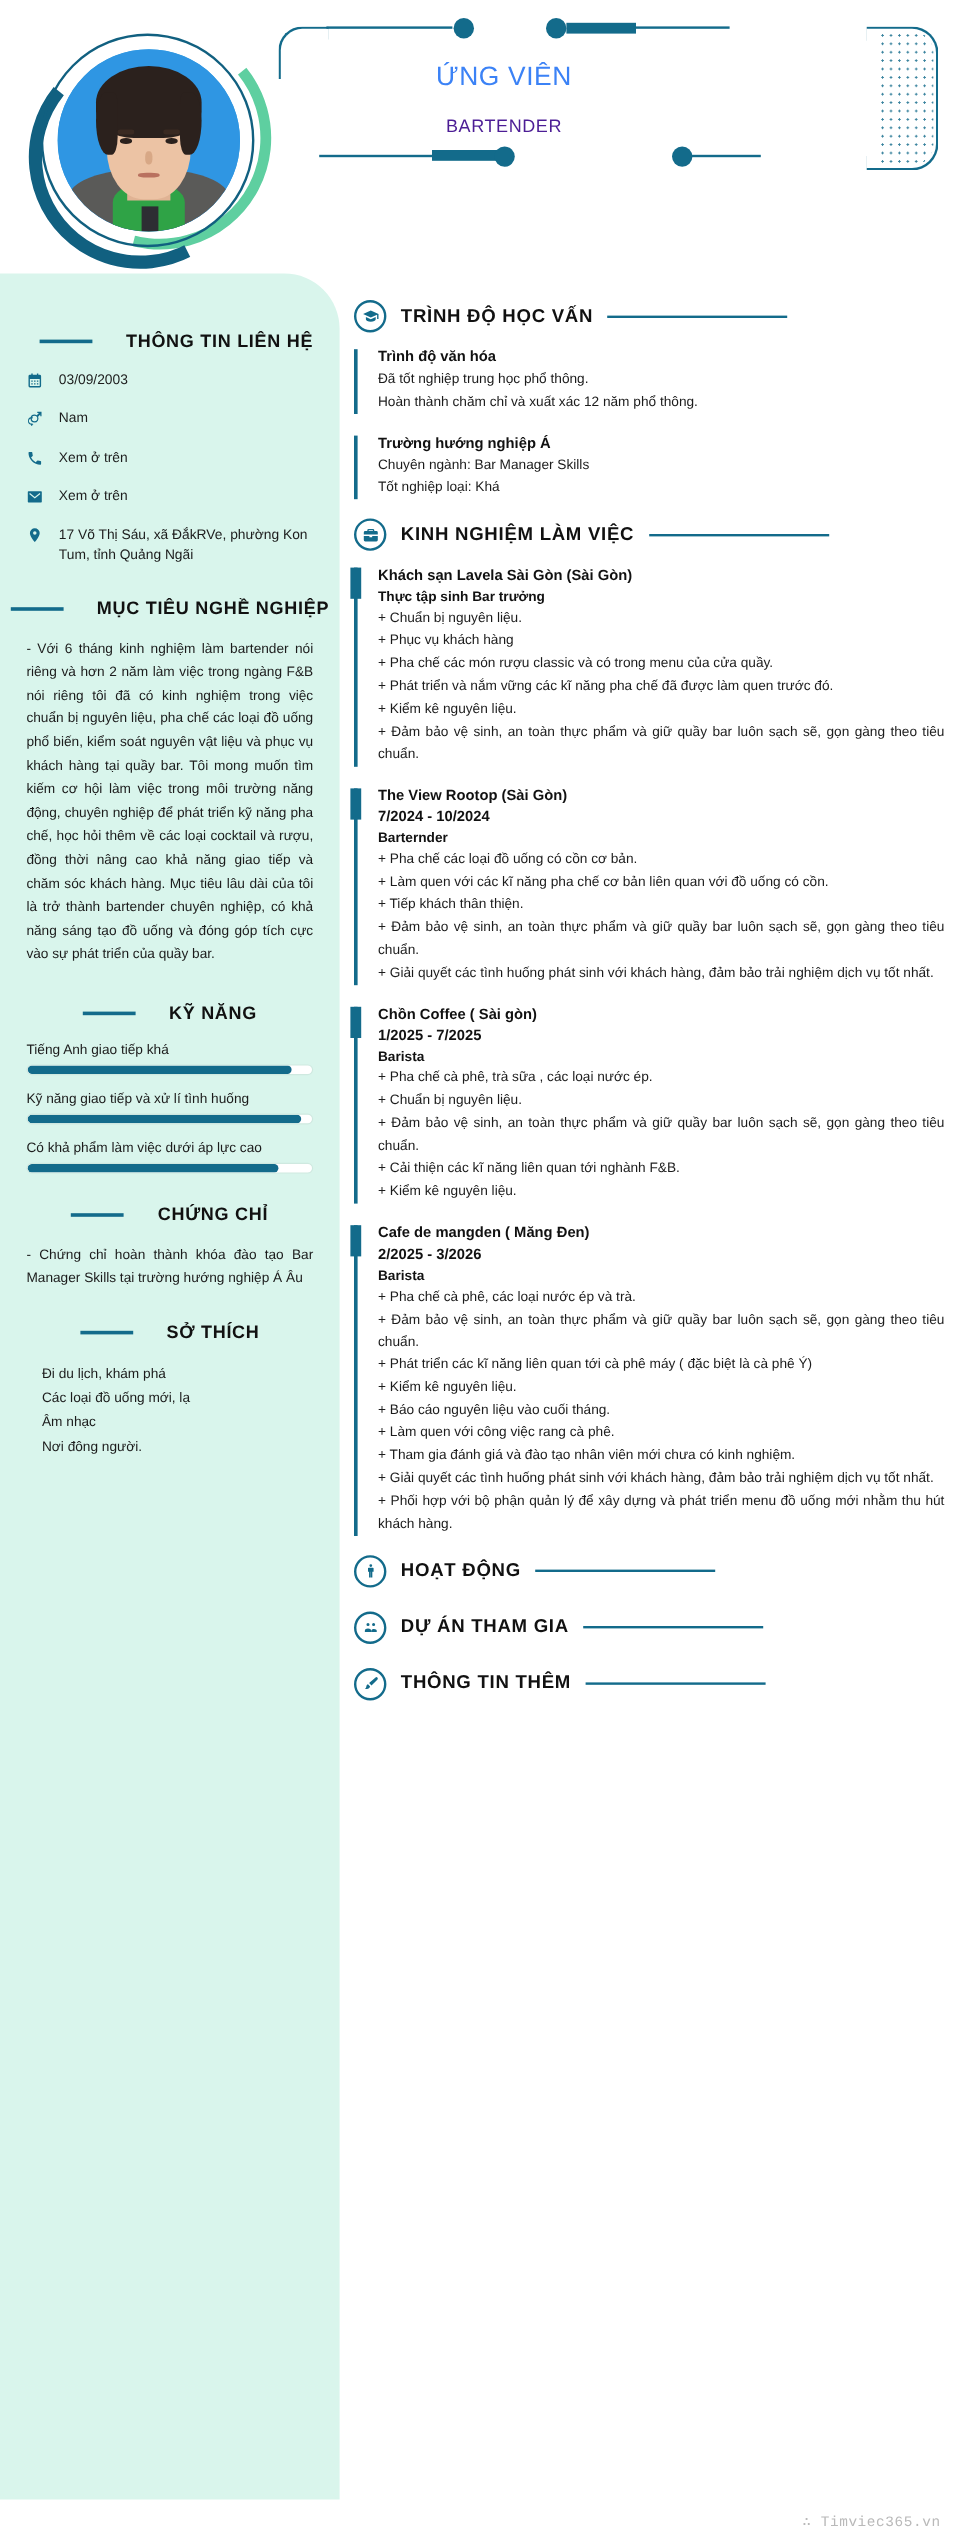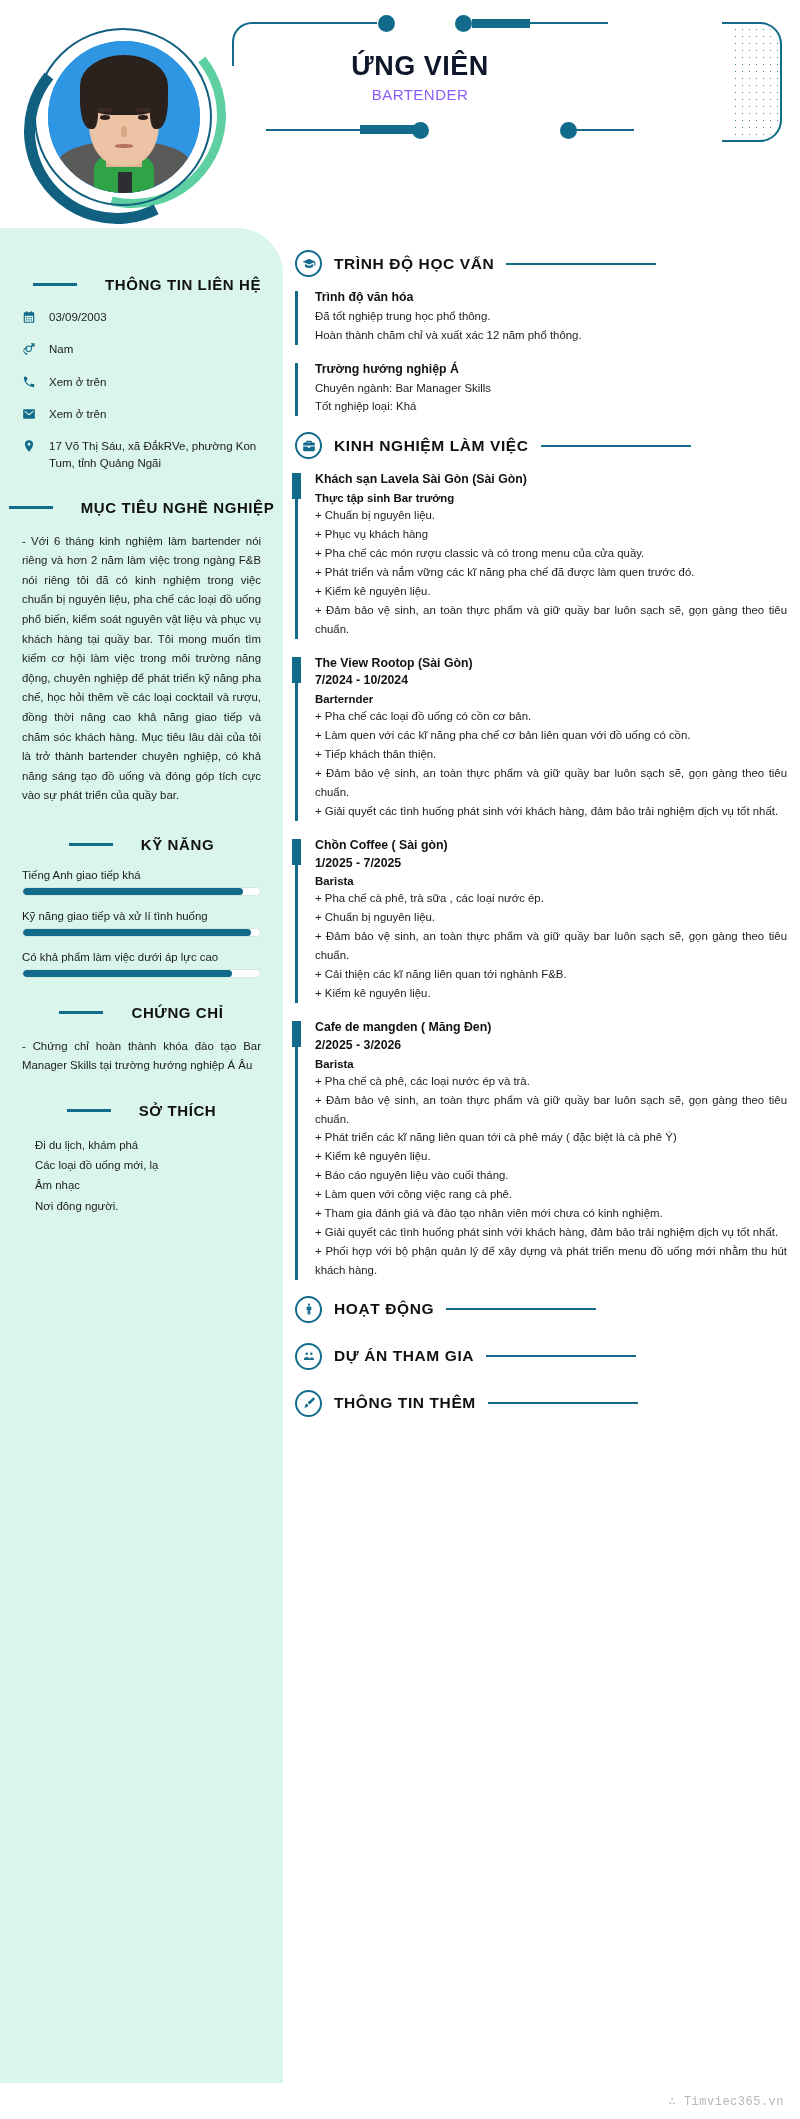--- a/index.html
+++ b/index.html
@@ -95,25 +95,25 @@
   }
   .photo .mouth {
     position:absolute; left:44%; top:68%; width:12%; height:2.6%;
     background:#b9715f; border-radius:40%;
   }
 
   .title-block {
     position:absolute; left: 330px; top: 52px; width: 180px; text-align:center;
   }
   .cv-name {
-    font-size: 27px; font-weight: 700; letter-spacing: .5px; color:#0f172a;
+    font-size: 22px; font-weight: 400; letter-spacing: .5px; color:#3b82f6;
     line-height: 1.1;
   }
   .cv-role {
-    font-size: 15px; color: #8b5cf6; letter-spacing: .5px; margin-top: 4px;
+    font-size: 15px; color: #4c1d95; letter-spacing: .5px; margin-top: 21px;
   }
 
   .dot { position:absolute; border-radius:50%; background:#136b8b; }
   .bar { position:absolute; background:#136b8b; }
   .line-thin { position:absolute; background:#136b8b; height:2px; }
 
   .hdr-arc {
     position:absolute; left:232px; top:22px; width:42px; height:44px;
     border-left:2px solid #136b8b; border-top:2px solid #136b8b;
     border-radius: 20px 0 0 0;

